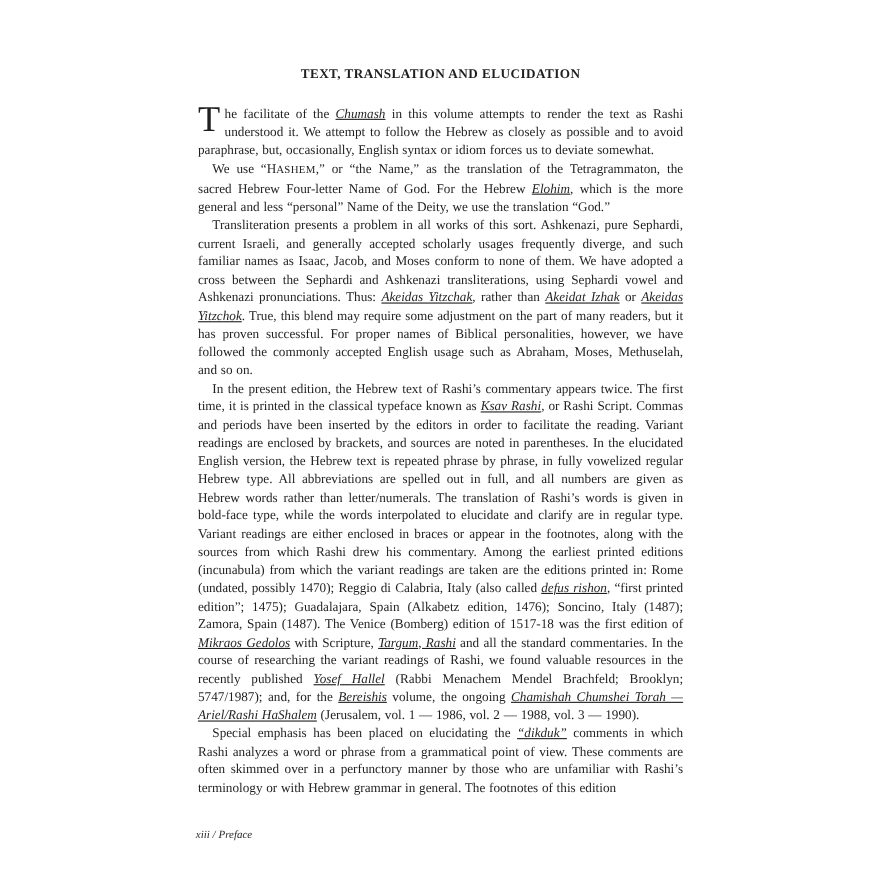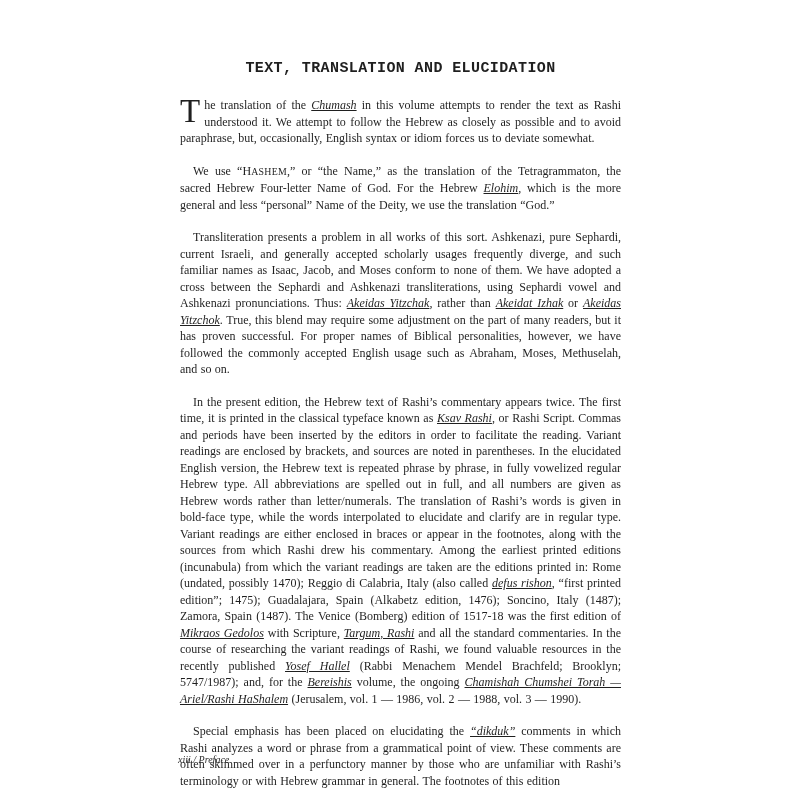--- a/index.html
+++ b/index.html
@@ -14,36 +14,34 @@
   .page {
     position: absolute;
     left: 180px;
     top: 60px;
     width: 441px;
     color: #1f1f1f;
   }
   .title {
     text-align: center;
     font-weight: bold;
-    font-size: 15px;
+    font-size: 12px;
     letter-spacing: 0.4px;
     margin: 0 0 20px 0;
     white-space: nowrap;
-    font-family: Liberation Mono, monospace;
   }
   .body-text p {
     margin: 0;
     text-align: justify;
     font-size: 12px;
     line-height: 16.5px;
     word-spacing: 0.4px;
   }
   .body-text p.indent {
     text-indent: 13px;
-    margin-top: 16px;
   }
   .dropcap {
     float: left;
     font-size: 33px;
     line-height: 27px;
     padding-right: 4px;
     padding-top: 1px;
   }
   .it { font-style: italic; text-decoration: underline; }
   .sc { font-size: 0.82em; letter-spacing: 0.3px; }
@@ -56,21 +54,21 @@
     color: #2a2a2a;
     font-family: "Liberation Serif", serif;
   }
 </style>
 </head>
 <body>
 
 <div class="page">
   <h1 class="title">TEXT, TRANSLATION AND ELUCIDATION</h1>
   <div class="body-text">
-      <p><span class="dropcap">T</span><span>he translation of the </span><span class="it">Chumash</span><span> in this volume attempts to render the text as Rashi understood it. We attempt to follow the Hebrew as closely as possible and to avoid paraphrase, but, occasionally, English syntax or idiom forces us to deviate somewhat.</span></p>
+      <p><span class="dropcap">T</span><span>he facilitate of the </span><span class="it">Chumash</span><span> in this volume attempts to render the text as Rashi understood it. We attempt to follow the Hebrew as closely as possible and to avoid paraphrase, but, occasionally, English syntax or idiom forces us to deviate somewhat.</span></p>
       <p class="indent"><span>We use “H</span><span class="sc">ASHEM</span><span>,” or “the Name,” as the translation of the Tetragrammaton, the sacred Hebrew Four-letter Name of God. For the Hebrew </span><span class="it">Elohim</span><span>, which is the more general and less “personal” Name of the Deity, we use the translation “God.”</span></p>
       <p class="indent"><span>Transliteration presents a problem in all works of this sort. Ashkenazi, pure Sephardi, current Israeli, and generally accepted scholarly usages frequently diverge, and such familiar names as Isaac, Jacob, and Moses conform to none of them. We have adopted a cross between the Sephardi and Ashkenazi transliterations, using Sephardi vowel and Ashkenazi pronunciations. Thus: </span><span class="it">Akeidas Yitzchak</span><span>, rather than </span><span class="it">Akeidat Izhak</span><span> or </span><span class="it">Akeidas Yitzchok</span><span>. True, this blend may require some adjustment on the part of many readers, but it has proven successful. For proper names of Biblical personalities, however, we have followed the commonly accepted English usage such as Abraham, Moses, Methuselah, and so on.</span></p>
       <p class="indent"><span>In the present edition, the Hebrew text of Rashi’s commentary appears twice. The first time, it is printed in the classical typeface known as </span><span class="it">Ksav Rashi</span><span>, or Rashi Script. Commas and periods have been inserted by the editors in order to facilitate the reading. Variant readings are enclosed by brackets, and sources are noted in parentheses. In the elucidated English version, the Hebrew text is repeated phrase by phrase, in fully vowelized regular Hebrew type. All abbreviations are spelled out in full, and all numbers are given as Hebrew words rather than letter/numerals. The translation of Rashi’s words is given in bold-face type, while the words interpolated to elucidate and clarify are in regular type. Variant readings are either enclosed in braces or appear in the footnotes, along with the sources from which Rashi drew his commentary. Among the earliest printed editions (incunabula) from which the variant readings are taken are the editions printed in: Rome (undated, possibly 1470); Reggio di Calabria, Italy (also called </span><span class="it">defus rishon</span><span>, “first printed edition”; 1475); Guadalajara, Spain (Alkabetz edition, 1476); Soncino, Italy (1487); Zamora, Spain (1487). The Venice (Bomberg) edition of 1517-18 was the first edition of </span><span class="it">Mikraos Gedolos</span><span> with Scripture, </span><span class="it">Targum, Rashi</span><span> and all the standard commentaries. In the course of researching the variant readings of Rashi, we found valuable resources in the recently published </span><span class="it">Yosef Hallel</span><span> (Rabbi Menachem Mendel Brachfeld; Brooklyn; 5747/1987); and, for the </span><span class="it">Bereishis</span><span> volume, the ongoing </span><span class="it">Chamishah Chumshei Torah — Ariel/Rashi HaShalem</span><span> (Jerusalem, vol. 1 — 1986, vol. 2 — 1988, vol. 3 — 1990).</span></p>
       <p class="indent"><span>Special emphasis has been placed on elucidating the </span><span class="it">“dikduk”</span><span> comments in which Rashi analyzes a word or phrase from a grammatical point of view. These comments are often skimmed over in a perfunctory manner by those who are unfamiliar with Rashi’s terminology or with Hebrew grammar in general. The footnotes of this edition</span></p>
     </div>
 </div>
 
 <div class="footer">xiii / Preface</div>
 
 </body></html>

